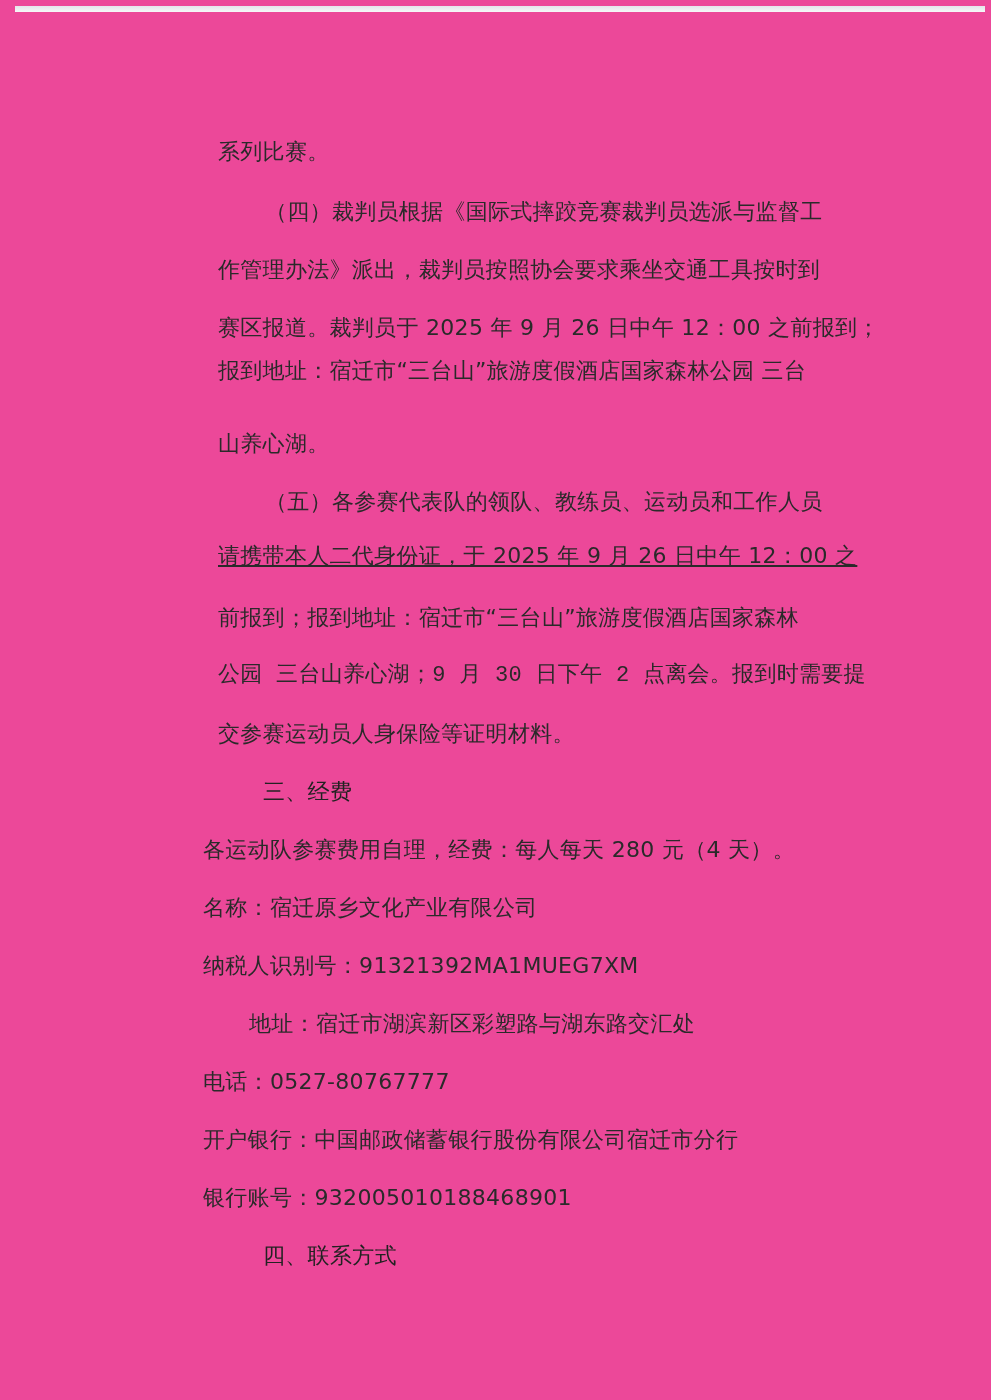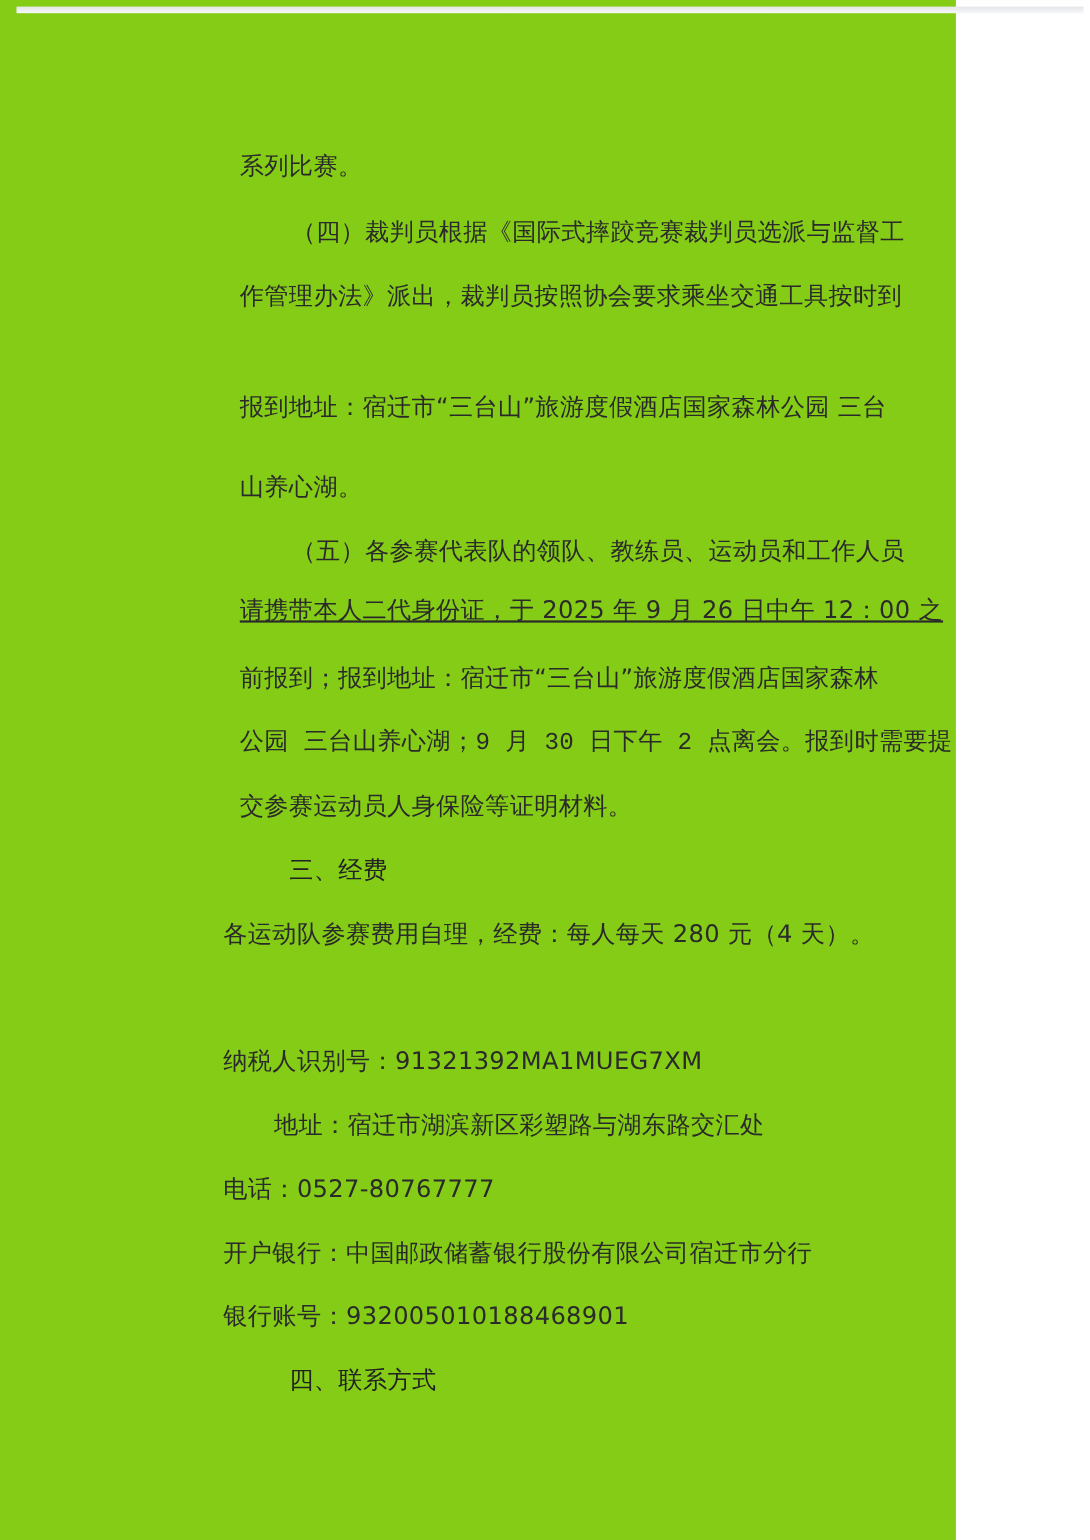--- a/index.html
+++ b/index.html
@@ -12,23 +12,23 @@
       background: #ffffff;
       position: relative;
       overflow: hidden;
       font-family: "DejaVu Sans", "Liberation Sans", sans-serif;
       color: #2b2b2b;
     }
     .page {
       position: absolute;
       left: 0;
       top: 0;
-      width: 869px;
+      width: 991px;
       height: 1400px;
-      background: #84cc16;
+      background: #ec4899;
     }
     .page::before {
       content: "";
       position: absolute;
       left: 15px;
       top: 6px;
       width: 970px;
       height: 6px;
       background: linear-gradient(#e4e6ea, #f6f7f8);
     }
@@ -55,32 +55,34 @@
   </style>
 </head>
 <body>
 
 <div class="page">
 
   <div class="line" style="top:137px;">系列比赛。</div>
 
   <div class="line indent" style="top:197px;">（四）裁判员根据《国际式摔跤竞赛裁判员选派与监督工</div>
   <div class="line" style="top:255px;">作管理办法》派出，裁判员按照协会要求乘坐交通工具按时到</div>
+  <div class="line" style="top:313px;">赛区报道。裁判员于 2025 年 9 月 26 日中午 12：00 之前报到；</div>
   <div class="line" style="top:356px;">报到地址：宿迁市“三台山”旅游度假酒店国家森林公园  三台</div>
   <div class="line" style="top:429px;">山养心湖。</div>
 
   <div class="line indent" style="top:487px;">（五）各参赛代表队的领队、教练员、运动员和工作人员</div>
   <div class="line" style="top:541px;text-decoration:underline;">请携带本人二代身份证，于 2025 年 9 月 26 日中午 12：00 之</div>
   <div class="line" style="top:603px;">前报到；报到地址：宿迁市“三台山”旅游度假酒店国家森林</div>
   <div class="line" style="top:661px;font-family:Liberation Mono, monospace;">公园  三台山养心湖；9 月 30 日下午 2 点离会。报到时需要提</div>
   <div class="line" style="top:719px;">交参赛运动员人身保险等证明材料。</div>
 
   <div class="line heading" style="top:777px;">三、经费</div>
 
   <div class="line kv" style="top:835px;">各运动队参赛费用自理，经费：每人每天 280 元（4 天）。</div>
+  <div class="line kv" style="top:893px;">名称：宿迁原乡文化产业有限公司</div>
   <div class="line kv" style="top:951px;">纳税人识别号：91321392MA1MUEG7XM</div>
   <div class="line kv" style="top:1009px;margin-left:46px;">地址：宿迁市湖滨新区彩塑路与湖东路交汇处</div>
   <div class="line kv" style="top:1067px;">电话：0527-80767777</div>
   <div class="line kv" style="top:1125px;">开户银行：中国邮政储蓄银行股份有限公司宿迁市分行</div>
   <div class="line kv" style="top:1183px;">银行账号：932005010188468901</div>
 
   <div class="line heading" style="top:1241px;">四、联系方式</div>
 
 </div>
 

